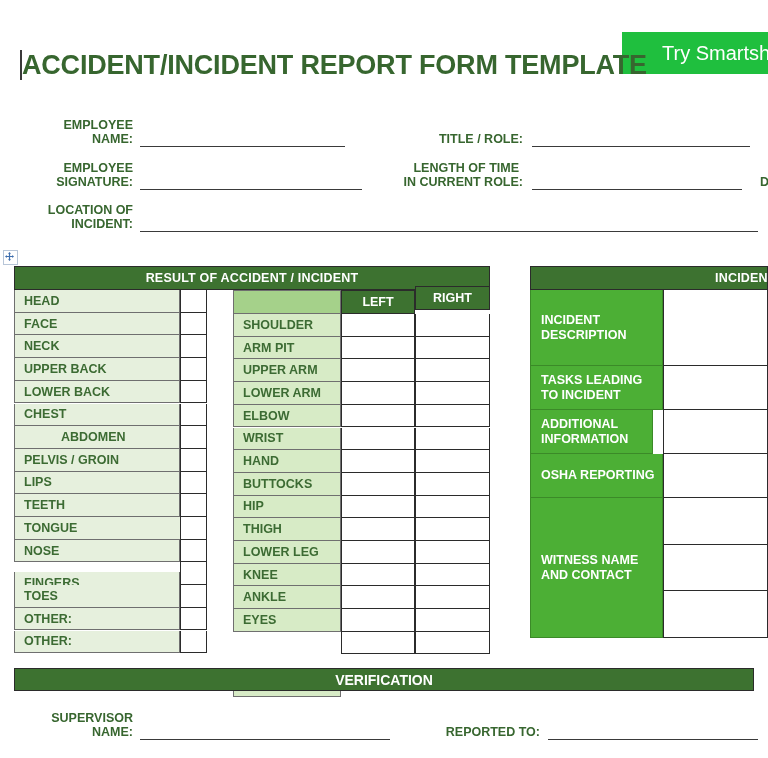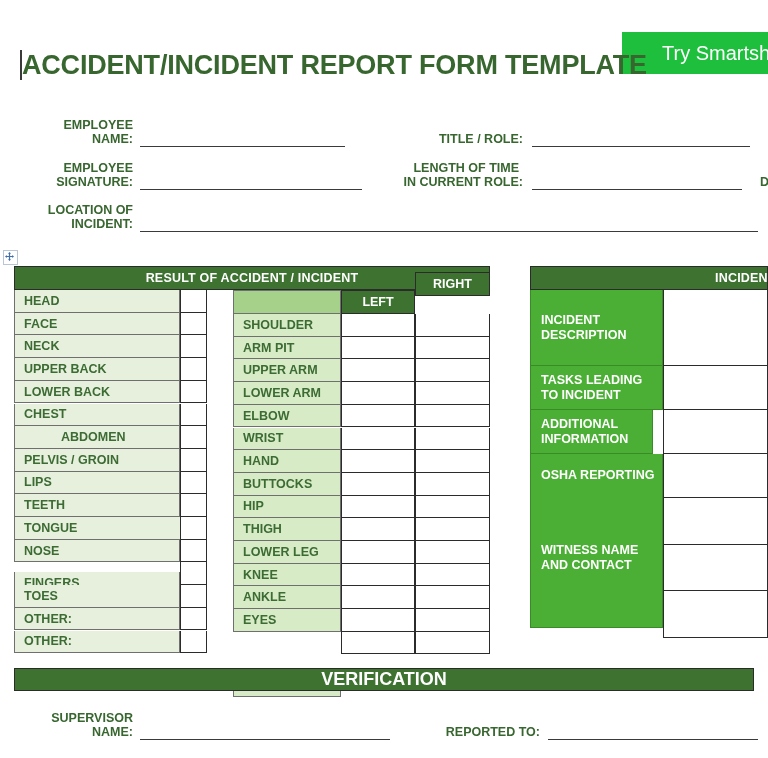--- a/index.html
+++ b/index.html
@@ -93,21 +93,21 @@
     border:1px solid #3b8a28;border-top:none;
   }
   .inc-val{
     background:#ffffff;border:1px solid #2b2b2b;border-top:none;
     box-sizing:border-box;
   }
 
   
   .verif-bar{
     position:absolute;left:14px;top:668px;width:740px;height:23px;
-    background:#3d7230;color:#ffffff;font-size:18px;font-weight:bold;
+    background:#3d7230;color:#ffffff;font-size:14px;font-weight:bold;
     display:flex;align-items:center;justify-content:center;
     border:1.5px solid #2b2b2b;box-sizing:border-box;
   }
 </style>
 </head>
 <body>
 
 <div class="page">
 
   <button class="cta-btn">Try Smartsheet</button>
@@ -174,21 +174,21 @@
       <div class="cellbox lbl-cell" style="left: 14px; top: 585.1px; width: 166px; height: 22.7px;">TOES</div>
       <div class="cellbox chk-cell" style="left: 180px; top: 585.1px; width: 27px; height: 22.7px;"></div>
       <div class="cellbox lbl-cell" style="left: 14px; top: 607.8px; width: 166px; height: 22.7px;">OTHER:</div>
       <div class="cellbox chk-cell" style="left: 180px; top: 607.8px; width: 27px; height: 22.7px;"></div>
       <div class="cellbox lbl-cell" style="left: 14px; top: 630.5px; width: 166px; height: 22.7px;">OTHER:</div>
       <div class="cellbox chk-cell" style="left: 180px; top: 630.5px; width: 27px; height: 22.7px;"></div>
     </div>
 
   <div class="cellbox hdr-blank" style="left:233px;top:290px;width:108px;height:24px;"></div>
   <div class="cellbox hdr-cell" style="left:341px;top:290px;width:74px;height:24px;">LEFT</div>
-  <div class="cellbox hdr-cell" style="left:415px;top:272px;width:75px;height:24px;">RIGHT</div>
+  <div class="cellbox hdr-cell" style="left:415px;top:286px;width:75px;height:24px;">RIGHT</div>
 
   <div id="right-rows">
       <div class="cellbox lbl-cell mid" style="left: 233px; top: 314px; width: 108px; height: 22.7px;">SHOULDER</div>
       <div class="cellbox chk-cell" style="left: 341px; top: 314px; width: 74px; height: 22.7px;"></div>
       <div class="cellbox chk-cell" style="left: 415px; top: 314px; width: 75px; height: 22.7px;"></div>
       <div class="cellbox lbl-cell mid" style="left: 233px; top: 336.7px; width: 108px; height: 22.7px;">ARM PIT</div>
       <div class="cellbox chk-cell" style="left: 341px; top: 336.7px; width: 74px; height: 22.7px;"></div>
       <div class="cellbox chk-cell" style="left: 415px; top: 336.7px; width: 75px; height: 22.7px;"></div>
       <div class="cellbox lbl-cell mid" style="left: 233px; top: 359.4px; width: 108px; height: 22.7px;">UPPER ARM</div>
       <div class="cellbox chk-cell" style="left: 341px; top: 359.4px; width: 74px; height: 22.7px;"></div>
@@ -234,21 +234,21 @@
   <div class="bar-head rt" style="left:530px;top:266px;width:238px;height:24px;">INCIDENT</div>
   <div id="incident-rows">
       <div class="cellbox inc-lbl" style="left: 530px; top: 290px; width: 133px; height: 76px;">INCIDENT DESCRIPTION</div>
       <div class="cellbox inc-val" style="left: 663px; top: 290px; width: 105px; height: 76px;"></div>
       <div class="cellbox inc-lbl" style="left: 530px; top: 366px; width: 133px; height: 44px;">TASKS LEADING TO INCIDENT</div>
       <div class="cellbox inc-val" style="left: 663px; top: 366px; width: 105px; height: 44px;"></div>
       <div class="cellbox inc-lbl" style="left: 530px; top: 410px; width: 123px; height: 44px;">ADDITIONAL INFORMATION</div>
       <div class="cellbox inc-val" style="left: 663px; top: 410px; width: 105px; height: 44px;"></div>
       <div class="cellbox inc-lbl" style="left: 530px; top: 454px; width: 133px; height: 44px;">OSHA REPORTING</div>
       <div class="cellbox inc-val" style="left: 663px; top: 454px; width: 105px; height: 44px;"></div>
-      <div class="cellbox inc-lbl" style="left: 530px; top: 488px; width: 133px; height: 140px;">WITNESS NAME AND CONTACT</div>
+      <div class="cellbox inc-lbl" style="left: 530px; top: 498px; width: 133px; height: 140px;">WITNESS NAME AND CONTACT</div>
       <div class="cellbox inc-val" style="left: 663px; top: 498px; width: 105px; height: 46.6667px;"></div>
       <div class="cellbox inc-val" style="left: 663px; top: 544.667px; width: 105px; height: 46.6667px;"></div>
       <div class="cellbox inc-val" style="left: 663px; top: 591.333px; width: 105px; height: 46.6667px;"></div>
     </div>
 
   <div class="verif-bar">VERIFICATION</div>
 
   <div class="fld-label" style="left:28px;top:711px;width:105px;">SUPERVISOR</div>
   <div class="fld-label" style="left:28px;top:725px;width:105px;">NAME:</div>
   <div class="fld-line" style="left:140px;top:739px;width:250px;"></div>

